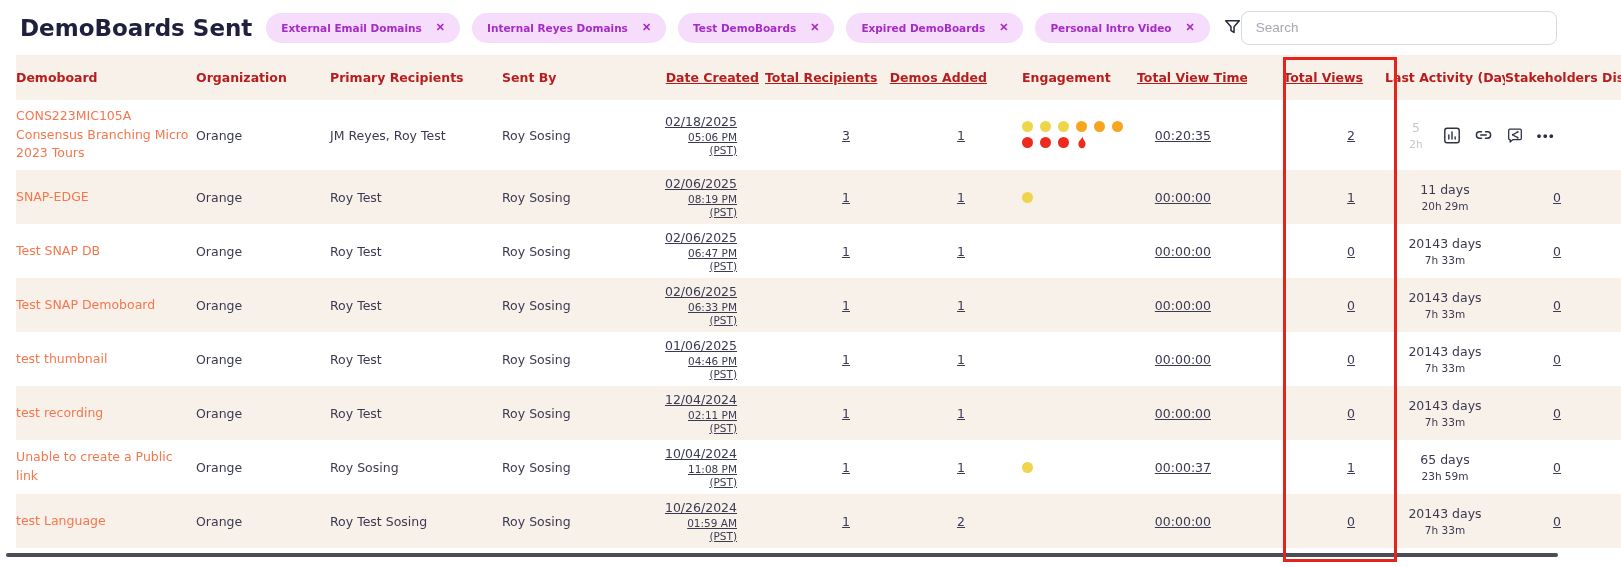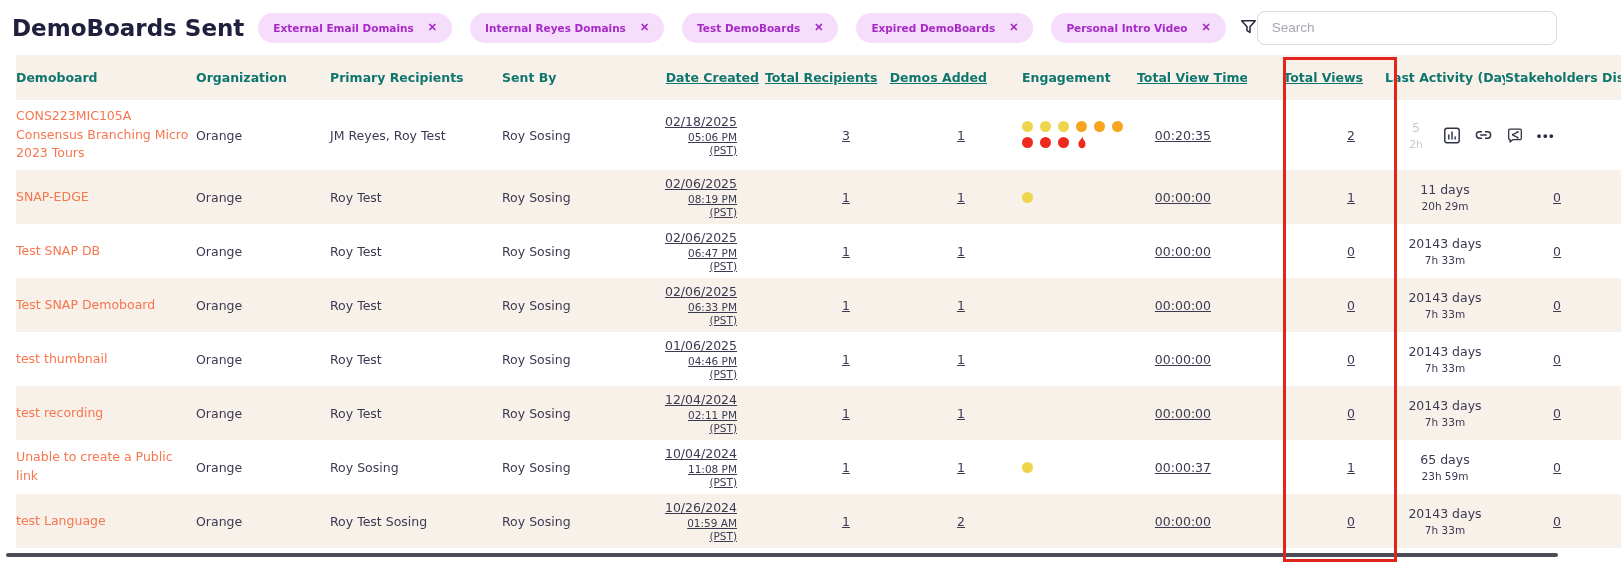--- a/index.html
+++ b/index.html
@@ -4,40 +4,40 @@
 <style>
   * { box-sizing: content-box; }
   html,body { margin:0; padding:0; }
   body {
     width:1621px; height:567px; overflow:hidden; background:#ffffff;
     font-family:"DejaVu Sans","Liberation Sans",sans-serif; color:#3a3a52;
   }
   .app { position:relative; width:1621px; height:567px; }
 
   
-  .topbar { display:flex; align-items:center; height:55px; padding-left:12px; }
+  .topbar { display:flex; align-items:center; height:55px; padding-left:20px; }
   .page-title { font-size:23px; font-weight:700; color:#20203e; margin:0 14px 0 0; white-space:nowrap; }
-  .chips { display:flex; gap:18px; align-items:center; }
+  .chips { display:flex; gap:12px; align-items:center; }
   .chip {
     display:inline-flex; align-items:center; gap:14px; background:#f5ddfb; color:#a62ac6;
     border-radius:16px; padding:9px 15px; font-size:10.5px; font-weight:700; white-space:nowrap;
   }
   .chip-x { background:none; border:none; color:#a62ac6; font-size:11px; font-weight:700; padding:0; cursor:pointer; line-height:1; }
   .filter-btn { background:none; border:none; padding:0; margin-left:14px; cursor:pointer; display:flex; align-items:center; }
   .search {
     margin-left:auto; margin-right:64px; width:466px; height:32px; border:1px solid #d9d9e0;
     border-radius:8px; padding:0 14px; font-size:13.5px; color:#333; outline:none;
     font-family:Liberation Sans, sans-serif;
   }
   .search::placeholder { color:#a7a7b4; }
 
   
   table { border-collapse:collapse; table-layout:fixed; width:1605px; margin-left:16px; }
   thead tr { background:#f8f1ea; height:45px; }
-  th { font-size:12.5px; font-weight:600; color:#0f766e; padding:0; white-space:nowrap; overflow:hidden; }
+  th { font-size:12.5px; font-weight:600; color:#b91c1c; padding:0; white-space:nowrap; overflow:hidden; }
   tbody tr { height:54px; background:#ffffff; }
   tbody tr:first-child { height:70px; }
   tbody tr:nth-child(even) { background:#f8f1ea; }
   td { font-size:12.5px; padding:0; vertical-align:middle; color:#3a3a52; }
 
   .al { text-align:left; } .ar { text-align:right;text-decoration:underline; } .ac { text-align:center; }
   .pl27 { padding-left:27px; } .pr6 { padding-right:6px; } .pr8 { padding-right:8px; }
   .pr22 { padding-right:22px; } .pr28 { padding-right:28px; } .pr30 { padding-right:30px; }
   .pr32 { padding-right:32px; } .pr36 { padding-right:36px; } .pr60 { padding-right:60px; }
 

